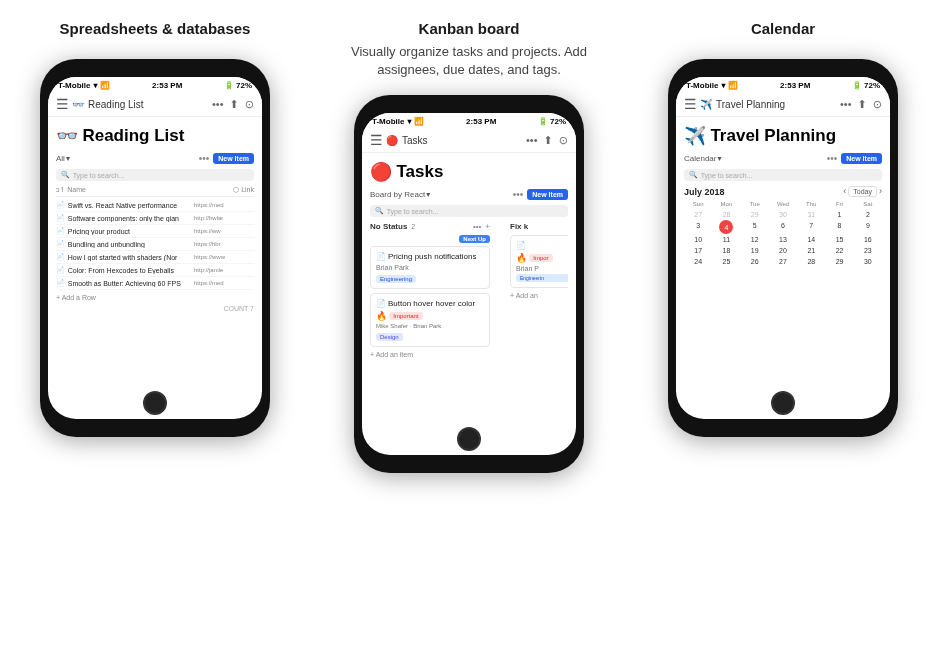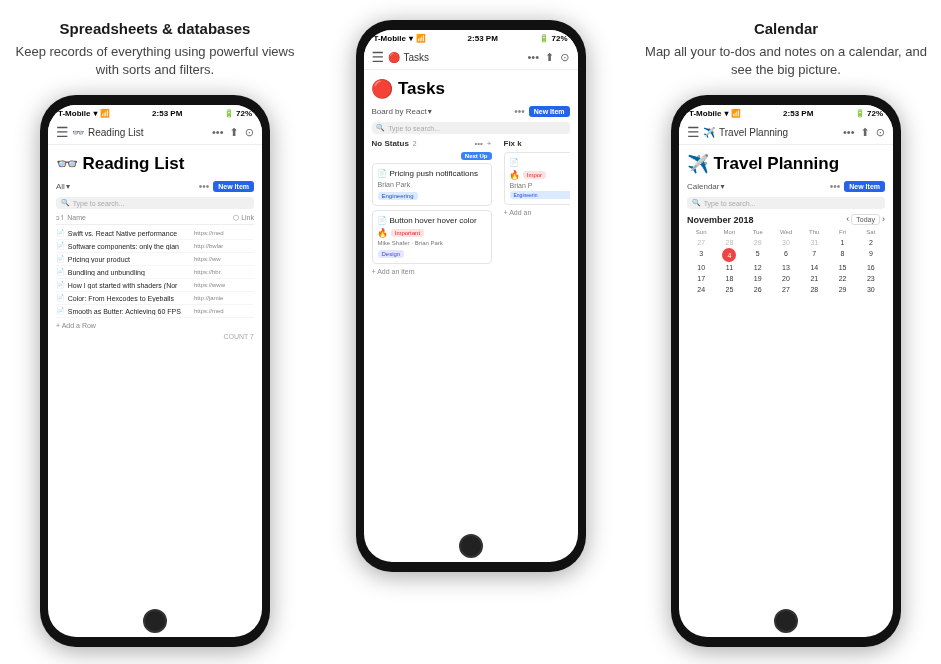--- a/index.html
+++ b/index.html
@@ -8,21 +8,21 @@
       font-family: -apple-system, BlinkMacSystemFont, 'Segoe UI', sans-serif;
       width: 941px;
       min-height: 664px;
       display: flex;
       flex-direction: column;
       align-items: center;
       padding: 20px 10px;
     }
     .phones-section {
       display: flex;
-      justify-content: space-between;
+      justify-content: flex-start;
       gap: 24px;
       width: 100%;
     }
     .phone-column {
       display: flex;
       flex-direction: column;
       align-items: center;
       width: 290px;
     }
     .phone-header {
@@ -36,24 +36,24 @@
       margin-bottom: 6px;
     }
     .phone-header p {
       font-size: 13px;
       color: #444;
       line-height: 1.4;
     }
     
     .phone-shell {
       width: 230px;
-      height: 552px;
+      height: 378px;
       background: #111;
       border-radius: 36px;
-      padding: 10px 8px;
+      padding: 18px 8px;
       position: relative;
       box-shadow: 0 4px 24px rgba(0,0,0,0.35);
     }
     .phone-screen {
       width: 100%;
       height: 100%;
       background: #fff;
       border-radius: 28px;
       overflow: hidden;
       display: flex;
@@ -138,33 +138,32 @@
     .cal-cell.today { background: #ef4444; color: #fff; border-radius: 50%; width: 14px; height: 14px; display: flex; align-items: center; justify-content: center; margin: 0 auto; }
     
     .home-btn-wrap {
       display: flex; justify-content: center; padding: 6px 0 4px;
       flex-shrink: 0;
     }
     .home-btn {
       width: 24px; height: 24px; border-radius: 50%; border: 2px solid #333; background: #222;
     }
     
-    .kanban-scroll { display: flex; gap: 12px; overflow: hidden; }
+    .kanban-scroll { display: flex; gap: 20px; overflow: hidden; }
     .kanban-lane { min-width: 120px; flex-shrink: 0; }
     .kanban-lane-right { min-width: 90px; flex-shrink: 0; overflow: hidden; }
   </style>
 </head>
 <body>
 
 <div class="phones-section">
 
   <div class="phone-column">
     <div class="phone-header">
       <h2>Spreadsheets &amp; databases</h2>
-      <p>Keep records of everything using powerful views with sorts and filters.</p>
     </div>
     <div class="phone-shell">
       <div class="phone-screen">
 
         <div class="status-bar">
           <div class="status-left">
             <span>T-Mobile</span>
             <span>▾</span>
             <span>📶</span>
           </div>
@@ -250,20 +249,24 @@
           <div class="count-row">COUNT 7</div>
         </div>
         <div class="home-btn-wrap">
           <div class="home-btn"></div>
         </div>
       </div>
     </div>
   </div>
 
   <div class="phone-column">
+    <div class="phone-header">
+      <h2>Kanban board</h2>
+      <p>Visually organize tasks and projects. Add assignees, due dates, and tags.</p>
+    </div>
     <div class="phone-shell">
       <div class="phone-screen">
         <div class="status-bar">
           <div class="status-left">
             <span>T-Mobile</span>
             <span>▾</span>
             <span>📶</span>
           </div>
           <span>2:53 PM</span>
           <div class="status-right">
@@ -362,21 +365,20 @@
         <div class="home-btn-wrap">
           <div class="home-btn"></div>
         </div>
       </div>
     </div>
   </div>
 
   <div class="phone-column">
     <div class="phone-header">
       <h2>Calendar</h2>
-      <p>Map all your to-dos and notes on a calendar, and see the big picture.</p>
     </div>
     <div class="phone-shell">
       <div class="phone-screen">
         <div class="status-bar">
           <div class="status-left">
             <span>T-Mobile</span>
             <span>▾</span>
             <span>📶</span>
           </div>
           <span>2:53 PM</span>
@@ -410,21 +412,21 @@
             <span class="spacer"></span>
             <span class="dots-btn">•••</span>
             <span class="new-item-btn">New Item</span>
           </div>
           <div class="search-row">
             <span class="search-icon">🔍</span>
             <span class="search-text">Type to search...</span>
           </div>
 
           <div class="cal-nav">
-            <span class="cal-month">November 2018</span>
+            <span class="cal-month">July 2018</span>
             <span class="cal-arrows">
               <span>‹</span>
               <span class="cal-today-btn">Today</span>
               <span>›</span>
             </span>
           </div>
           <div class="cal-grid">
             <div class="cal-header-row">
               <span class="cal-day-name">Sun</span>
               <span class="cal-day-name">Mon</span>

